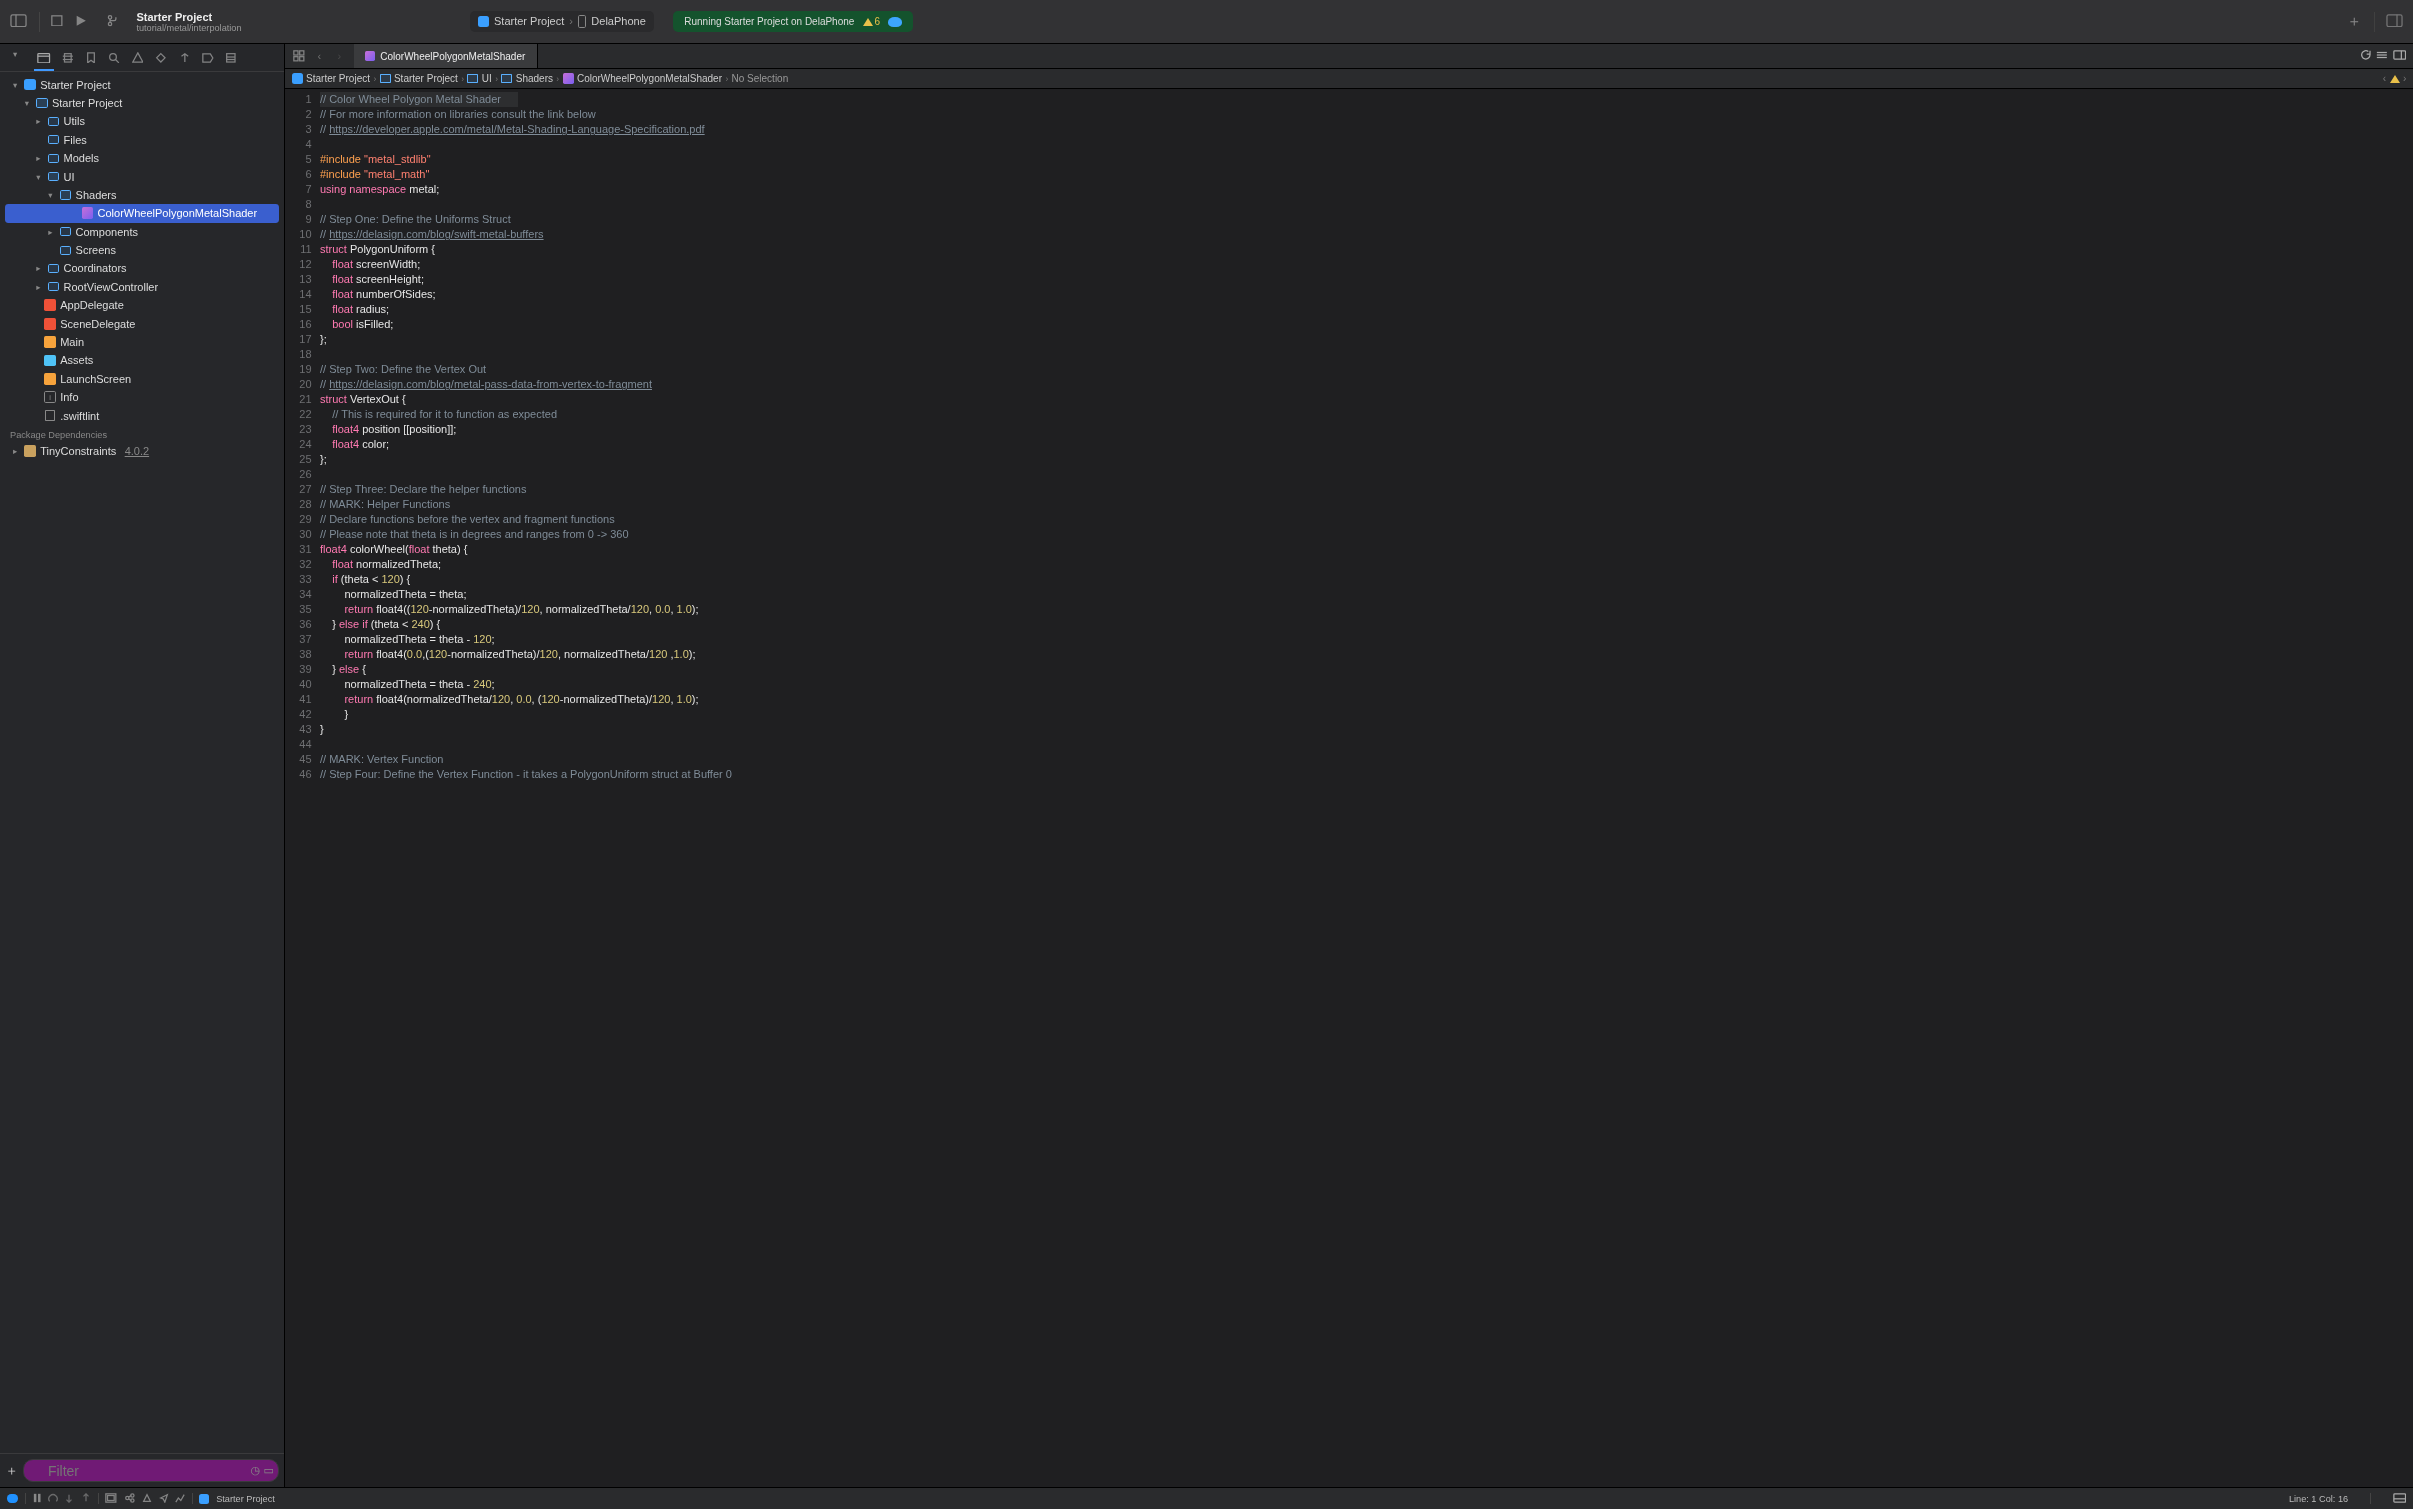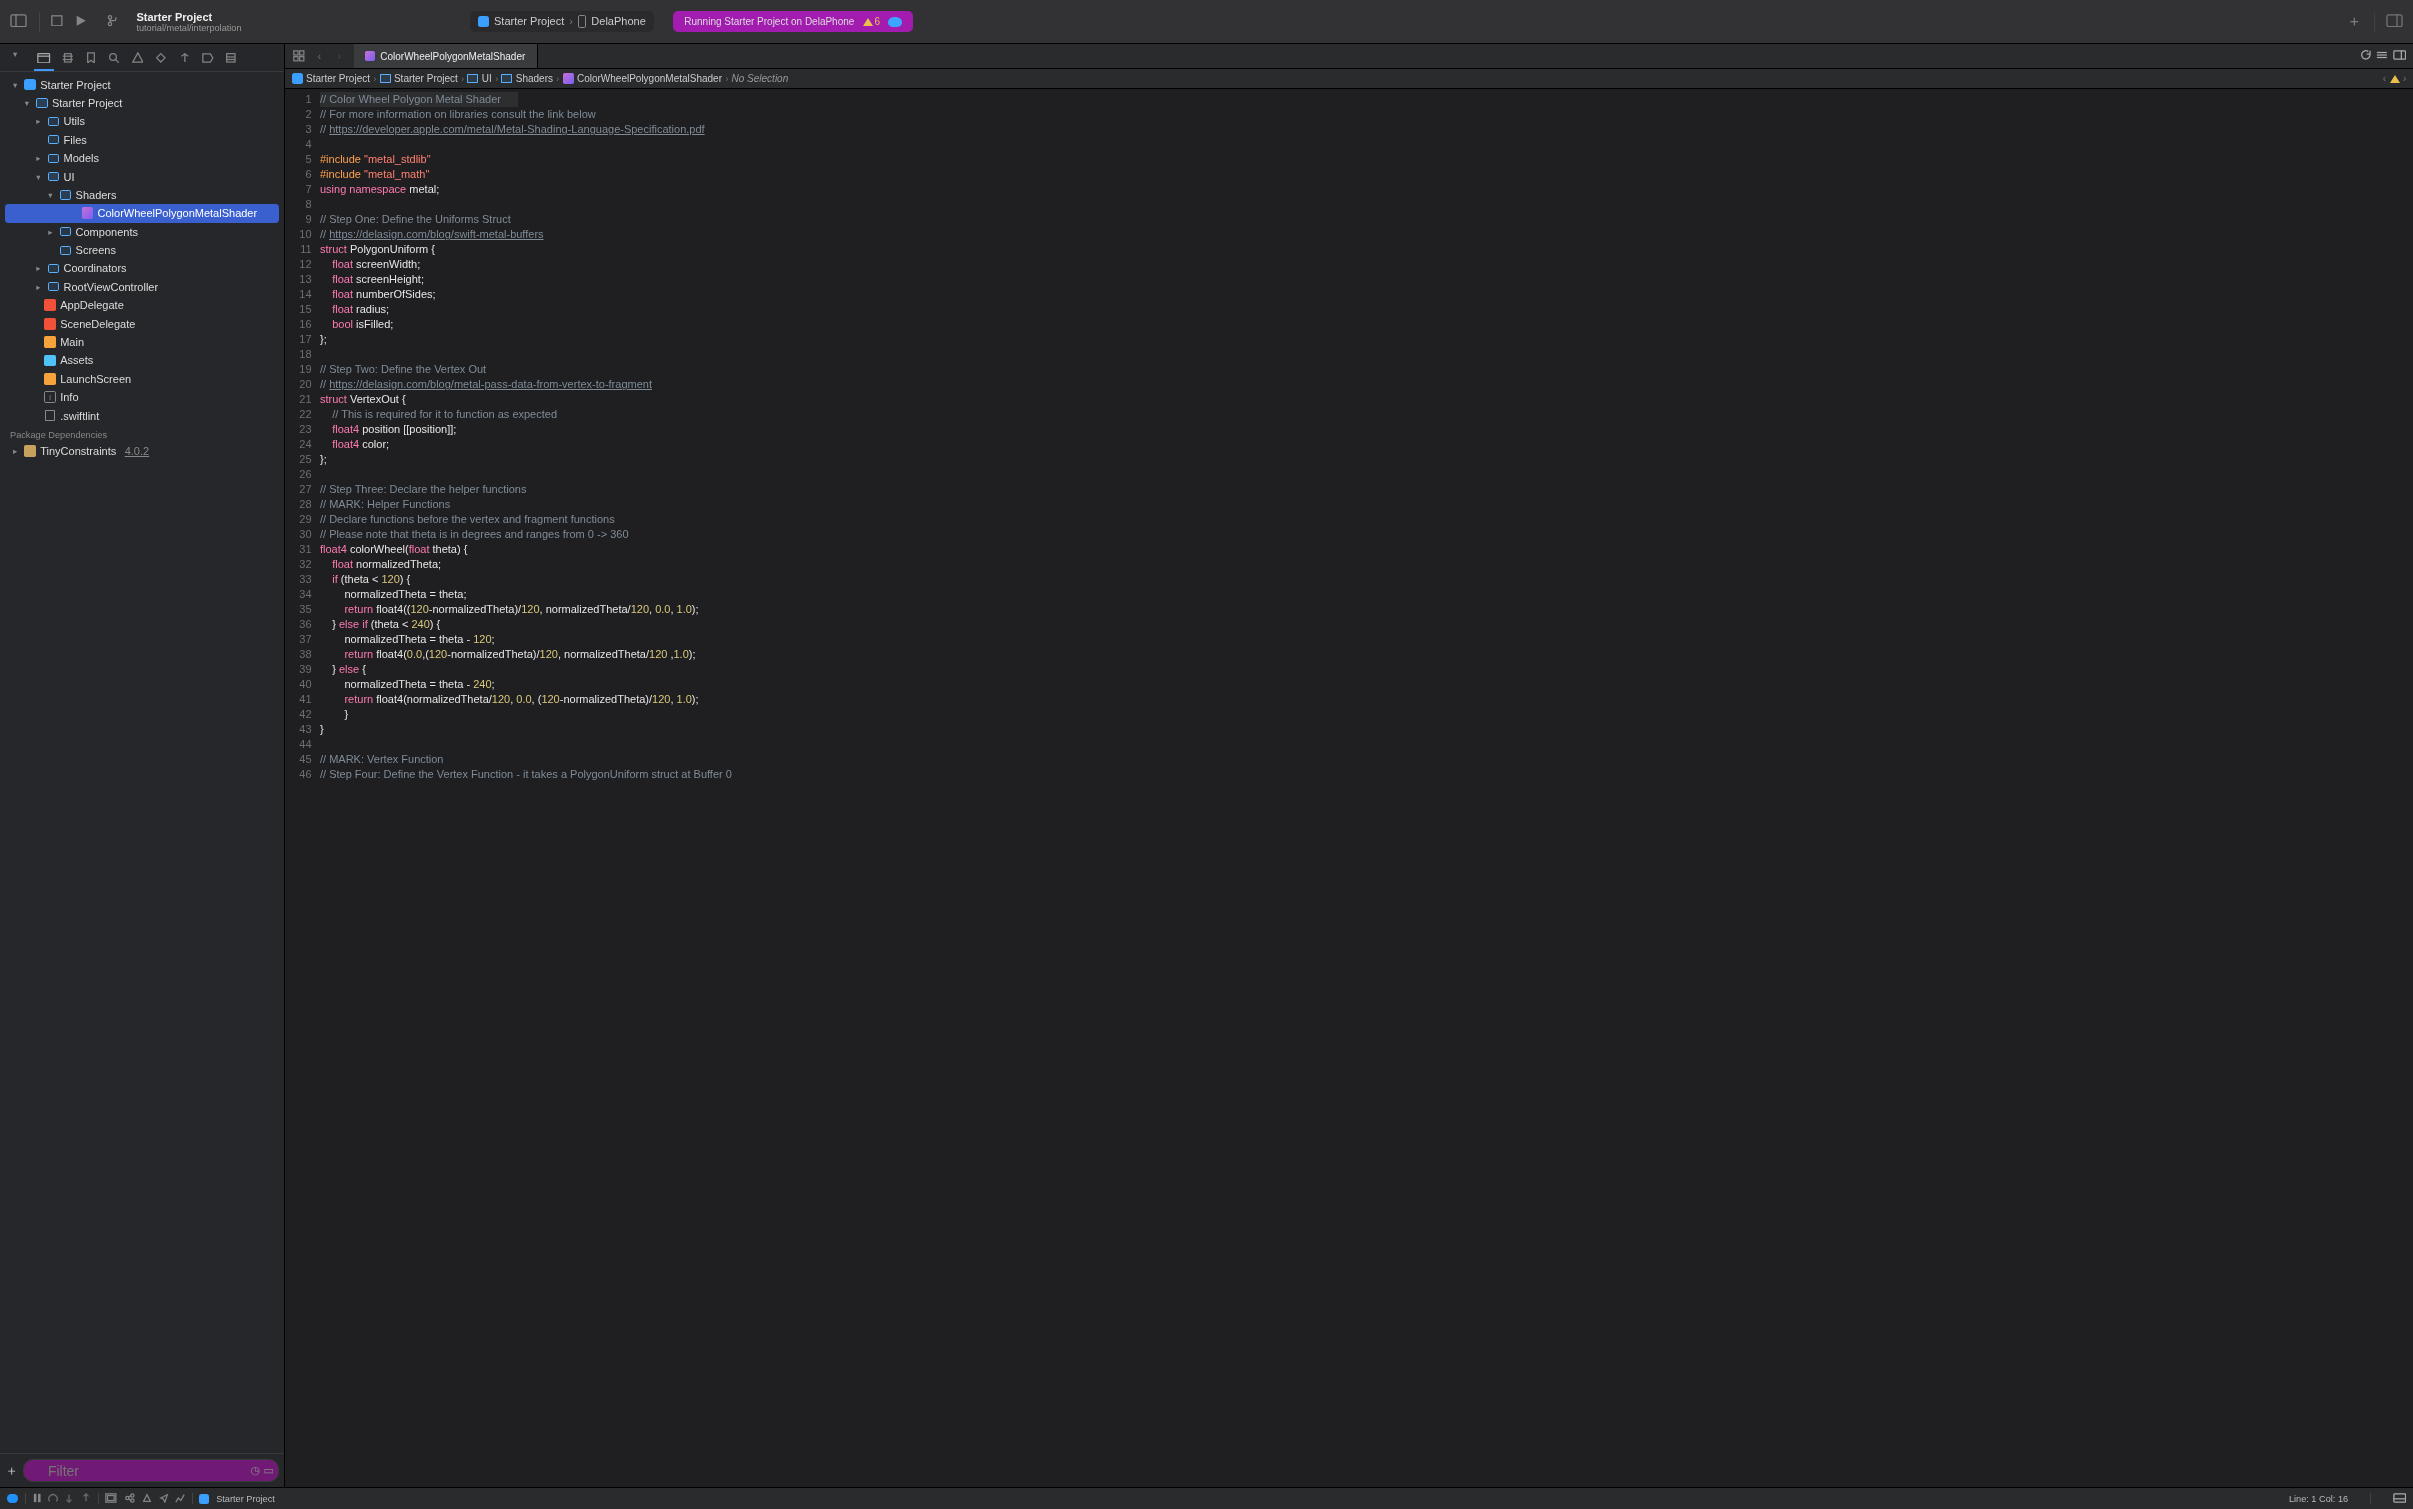--- a/index.html
+++ b/index.html
@@ -10,21 +10,21 @@
 }
 .toolbar-left { display: flex; align-items: center; gap: 11.7px; }
 .toolbar-btn { opacity: 0.7; cursor: pointer; }
 .svg-icon { stroke: #aaa; fill: none; stroke-width: 1.5; }
 .project-title { display: flex; flex-direction: column; margin-left: 6.7px; }
 .project-title .name { font-weight: 600; color: #eee; font-size: 11px; }
 .project-title .subtitle { font-size: 9.2px; color: #999; }
 .toolbar-center { display:flex; align-items:center; gap:5px; margin-left:218px; background:#2a2a2c; border-radius:5px; padding:3.4px 8.4px; }
 .toolbar-center .chev { color:#777; }
 .status-pill {
-  background:#a21caf; border-radius:5px; padding:5px 11.7px; display:flex; align-items:center;
+  background:#14532d; border-radius:5px; padding:5px 11.7px; display:flex; align-items:center;
   gap:8.4px; font-size:10px; color:#ddd; margin-left:8.4px;
 }
 .badge-warn { display:flex; align-items:center; gap:1.7px; color:#e9c04a; font-size:10px;}
 .badge-cloud { width:13.4px; height:10px; background:#3da5ff; border-radius:50% 50% 40% 40%; position:relative;}
 .toolbar-right { margin-left:auto; display:flex; align-items:center; gap:11.7px; opacity:.8;}
 .divider-v { width:0.8px; height:20px; background:#444; }
 .main { display:flex; height: calc(100vh - 44px - 22px); }
 .sidebar {
   width: 285px; background:#26272a; border-right:0.8px solid #000; display:flex; flex-direction:column;
 }
@@ -458,21 +458,21 @@
       <span class="bc">
           <span class="bc-icon-folder"></span>
           <span>Shaders</span>
         </span>
         <span class="sep">›</span>
       <span class="bc">
           <span class="bc-icon-metal"></span>
           <span>ColorWheelPolygonMetalShader</span>
         </span>
         <span class="sep">›</span>
-      <span class="bc" style="color:#999;font-style:italic;">
+      <span class="bc" style="color:#999;">
           <span>No Selection</span>
         </span>
       <div class="right">
         <span style="color:#777;">‹</span>
         <span class="warn-tri"></span>
         <span style="color:#777;">›</span>
       </div>
     </div>
 
     <div class="code" id="code">

